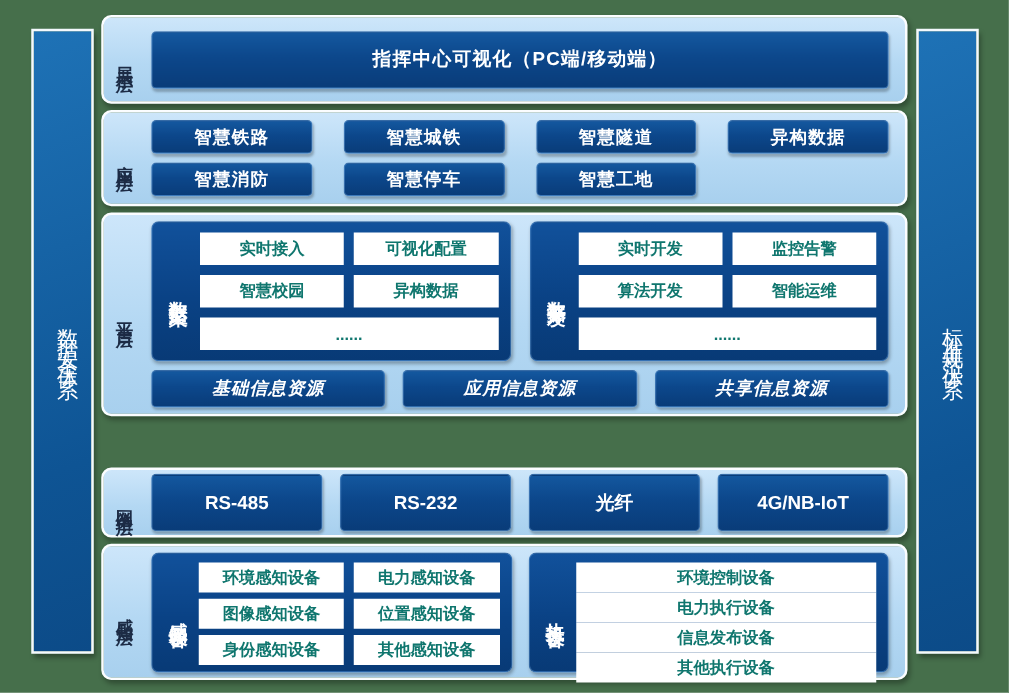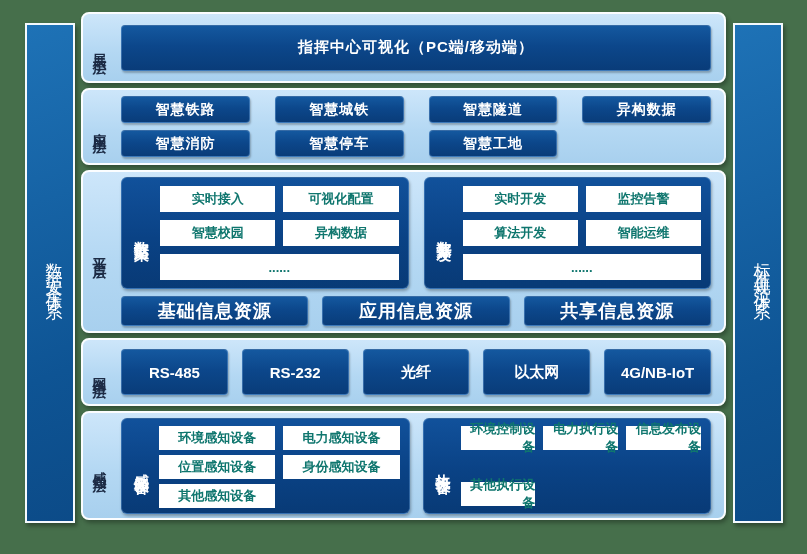--- a/index.html
+++ b/index.html
@@ -85,40 +85,40 @@
     box-shadow:1px 2px 3px rgba(0,0,0,0.3);
     display:flex; gap:9px;
   }
   .gname {
     flex:0 0 20px; display:flex; align-items:center; justify-content:center;
     writing-mode:vertical-lr; text-orientation:upright;
     color:#ffffff; font-size:15px; font-weight:700; letter-spacing:2px;
   }
   .ggrid { flex:1; display:grid; grid-template-columns:1fr 1fr; gap:8px; }
   .res-row { display:flex; gap:14px; }
-  .res-row .dark { flex:1; height:30px; font-size:18px; letter-spacing:1px; }
-
-  
-  .panel.network { height:68px; }
+  .res-row .dark { flex:1; height:30px; font-size:14px; letter-spacing:1px;font-style:italic; }
+
+  
+  .panel.network { height:56px;margin-top:36px; }
   .net-row { flex:1; display:flex; gap:14px; }
   .net-row .dark { flex:1; height:46px; font-size:15px; }
 
   
   .panel.perception { height:109px; }
   .sense-row { flex:1; display:flex; gap:13px; }
   .sgroup {
     flex:1; box-sizing:border-box; border-radius:6px; padding:7px 9px;
     background:linear-gradient(180deg,#11519b 0%,#0a4285 55%,#083a76 100%);
     border:1px solid rgba(110,165,220,0.4);
     box-shadow:1px 2px 3px rgba(0,0,0,0.3);
     display:flex; gap:8px; height:96px;
   }
   .sgrid-3 { flex:1; display:grid; grid-template-columns:1fr 1fr; gap:5px 8px; }
   .sgrid-3 .white-box { height:24px; }
-  .sgrid-2 { flex:1; display:grid; grid-template-columns:1fr 1fr 1fr; column-gap:8px; align-content:space-between;text-align:right; }
+  .sgrid-2 { flex:1; display:grid; grid-template-columns:1fr; column-gap:8px; align-content:space-between;text-align:right; }
   .sgrid-2 .white-box { height:24px; }
 </style>
 </head>
 <body>
 
 <div class="canvas">
 
   <div class="side-bar left">
     <span class="vtext">数据安全体系</span>
   </div>
@@ -179,33 +179,33 @@
         </div>
       </div>
     </div>
 
     <div class="panel network">
       <span class="layer-label">网络层</span>
       <div class="net-row">
         <div class="dark">RS-485</div>
         <div class="dark">RS-232</div>
         <div class="dark">光纤</div>
-        <div class="dark">以太网</div>
         <div class="dark">4G/NB-IoT</div>
       </div>
     </div>
 
     <div class="panel perception">
       <span class="layer-label">感知层</span>
       <div class="sense-row">
         <div class="sgroup">
           <span class="gname">感知设备</span>
           <div class="sgrid-3">
             <div class="white-box">环境感知设备</div>
             <div class="white-box">电力感知设备</div>
+            <div class="white-box">图像感知设备</div>
             <div class="white-box">位置感知设备</div>
             <div class="white-box">身份感知设备</div>
             <div class="white-box">其他感知设备</div>
           </div>
         </div>
         <div class="sgroup">
           <span class="gname">执行设备</span>
           <div class="sgrid-2">
             <div class="white-box">环境控制设备</div>
             <div class="white-box">电力执行设备</div>

